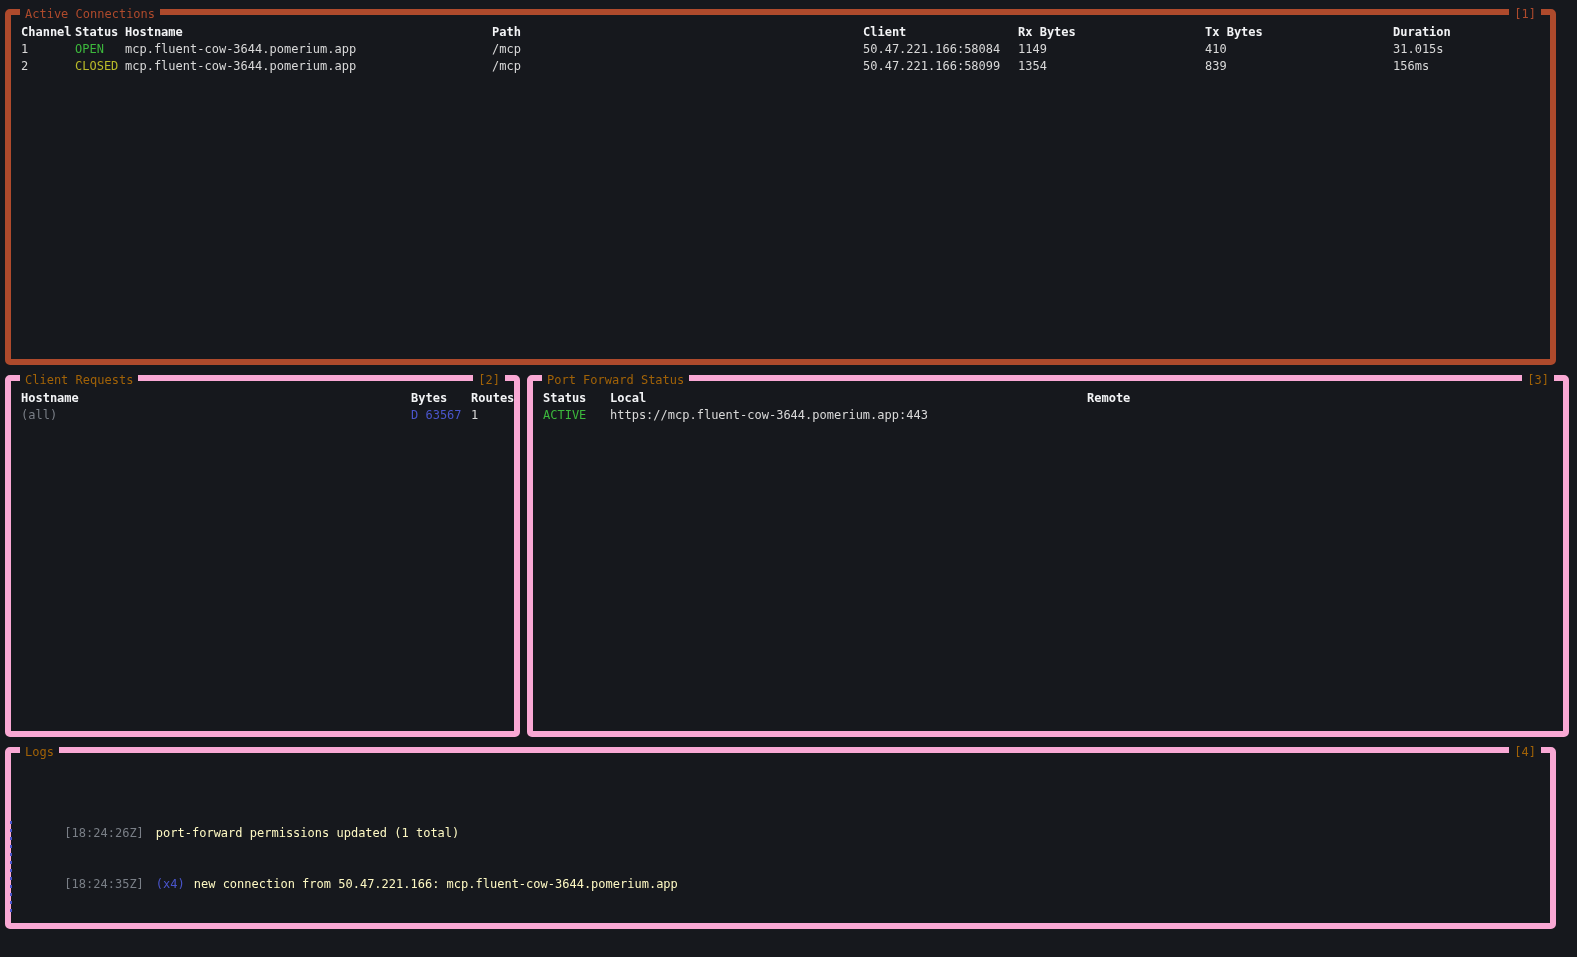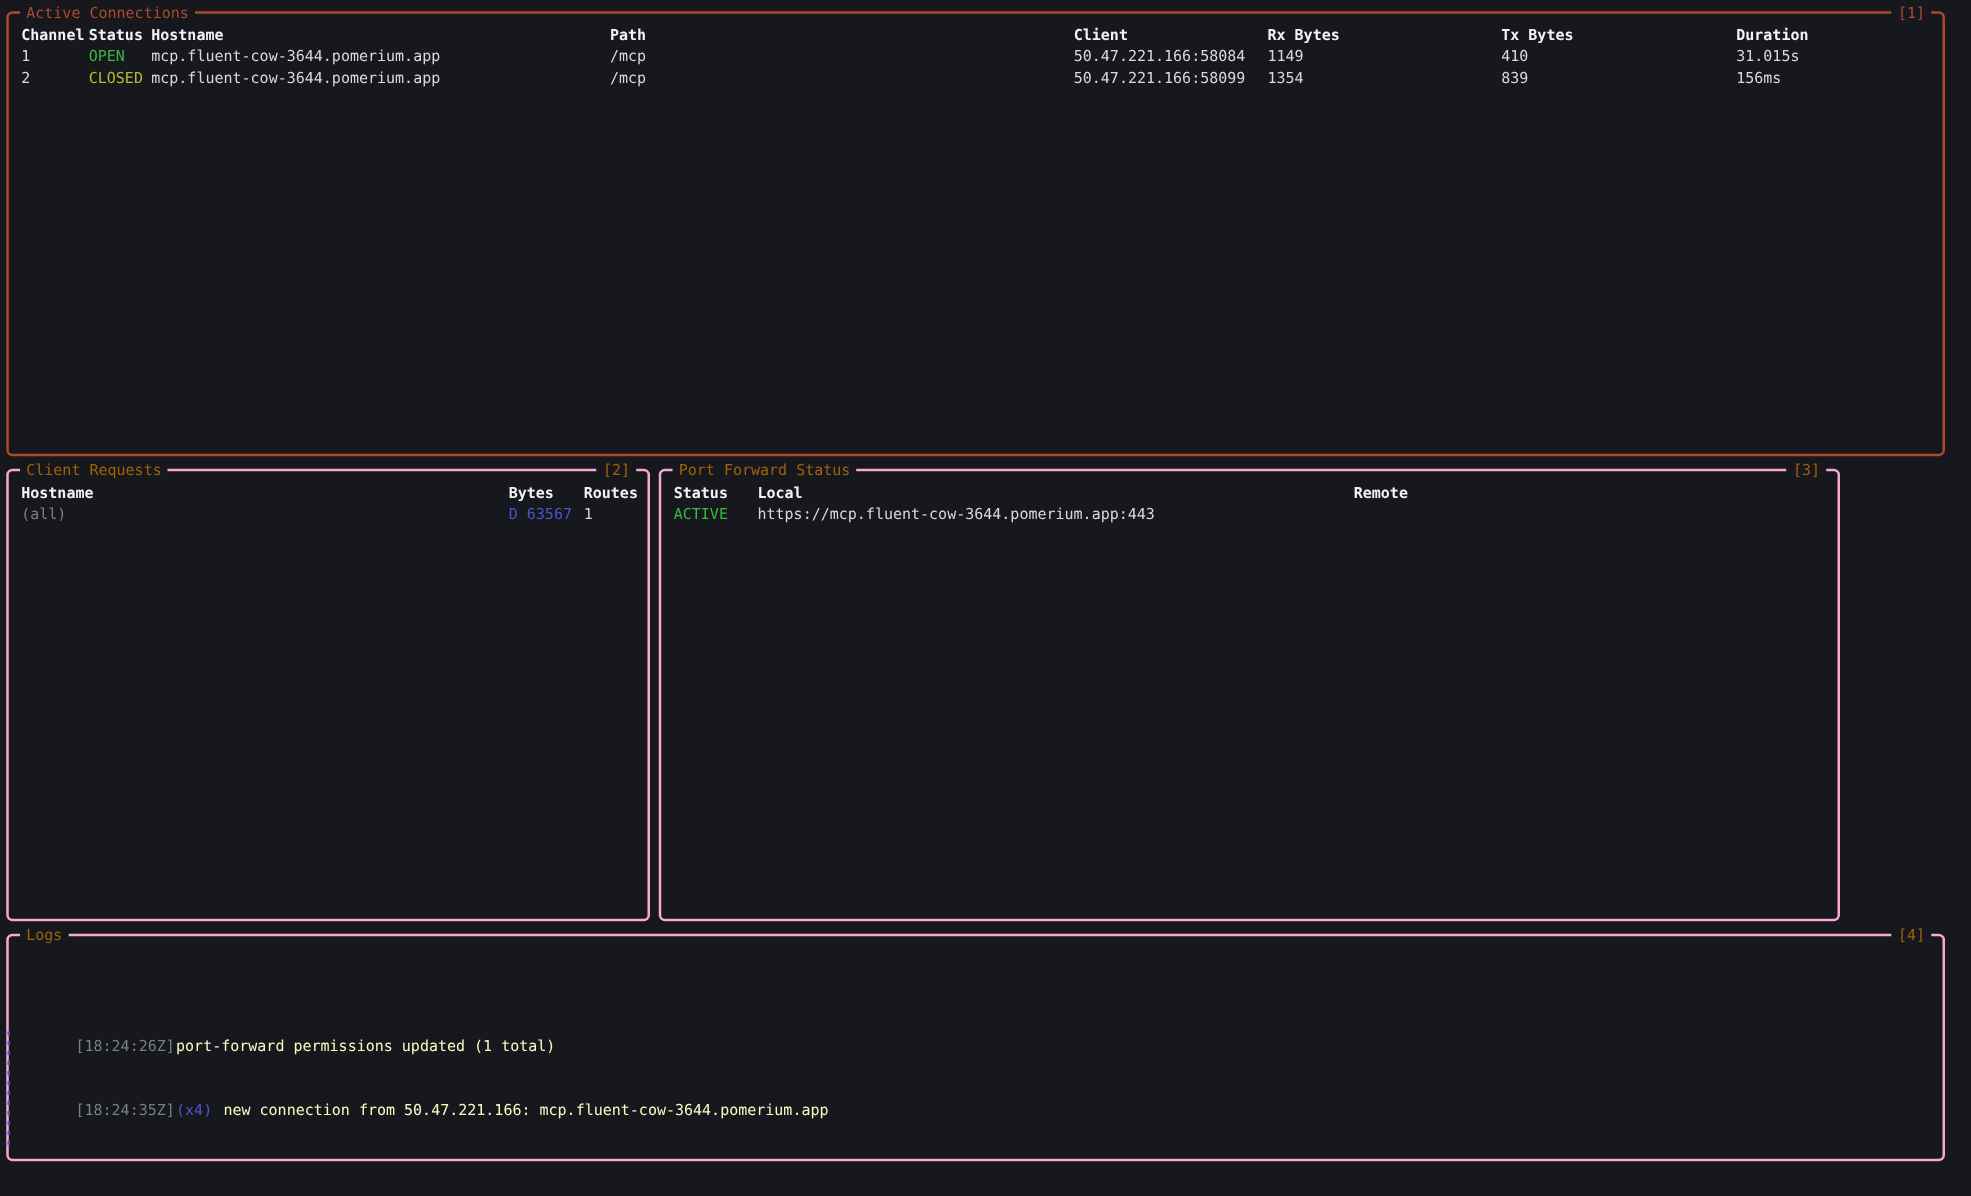--- a/index.html
+++ b/index.html
@@ -11,21 +11,21 @@
     position: relative;
     width: 1577px;
     height: 957px;
     overflow: hidden;
     font-family: "DejaVu Sans Mono", "Liberation Mono", monospace;
     font-size: 12px;
     color: #d6d6d6;
   }
   .panel {
     position: absolute;
-    border: 2px solid #f9a8d4;
+    border: 6px solid #f9a8d4;
     border-radius: 5px;
     box-sizing: border-box;
     background: #16181d;
   }
   .panel.selected { border-color: #ae4a2c; }
   .panel-title, .panel-index {
     position: absolute;
     top: -9px;
     background: #16181d;
     padding: 0 5px;
@@ -57,21 +57,21 @@
     position: absolute;
     left: 0; right: 0; top: 0; bottom: 0;
     display: flex;
     flex-direction: column;
     justify-content: flex-end;
     padding: 0 0 13px 10px;
     line-height: 17px;
     white-space: pre;
     overflow: hidden;
   }
-  .log-line .time  { color: #7a7f87; margin-right: 1px; }
+  .log-line .time  { color: #7a7f87; margin-right: 12px; }
   .log-line .badge { color: #4a55cc; margin-right: 9px; }
   .log-line .badge:empty { display: none; margin: 0; }
   .log-line .msg   { color: #fef9c3; }
 
   .logs-scrollbar {
     position: absolute;
     left: -1px;
     bottom: 10px;
     width: 2px;
     height: 92px;
@@ -134,21 +134,21 @@
     <span class="hdr">Hostname</span>
     <span class="hdr">Bytes</span>
     <span class="hdr">Routes</span>
 
     <span class="cell c-dim">(all)</span>
     <span class="cell c-blue">D 63567</span>
     <span class="cell">1</span>
   </div>
 </div>
 
-<div class="panel" style="left:527px; top:375px; width:945px; height:362px;">
+<div class="panel" style="left:527px; top:375px; width:1042px; height:362px;">
   <span class="panel-title">Port Forward Status</span>
   <span class="panel-index">[3]</span>
   <div class="grid pf-grid">
     <span class="hdr">Status</span>
     <span class="hdr">Local</span>
     <span class="hdr">Remote</span>
 
     <span class="cell c-green">ACTIVE</span>
     <span class="cell">https://mcp.fluent-cow-3644.pomerium.app:443</span>
   </div>

